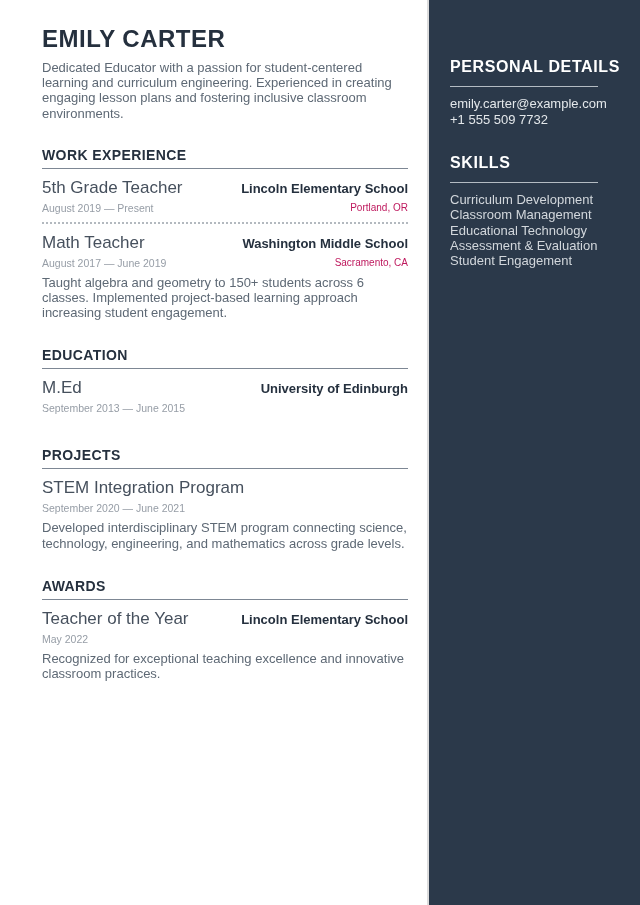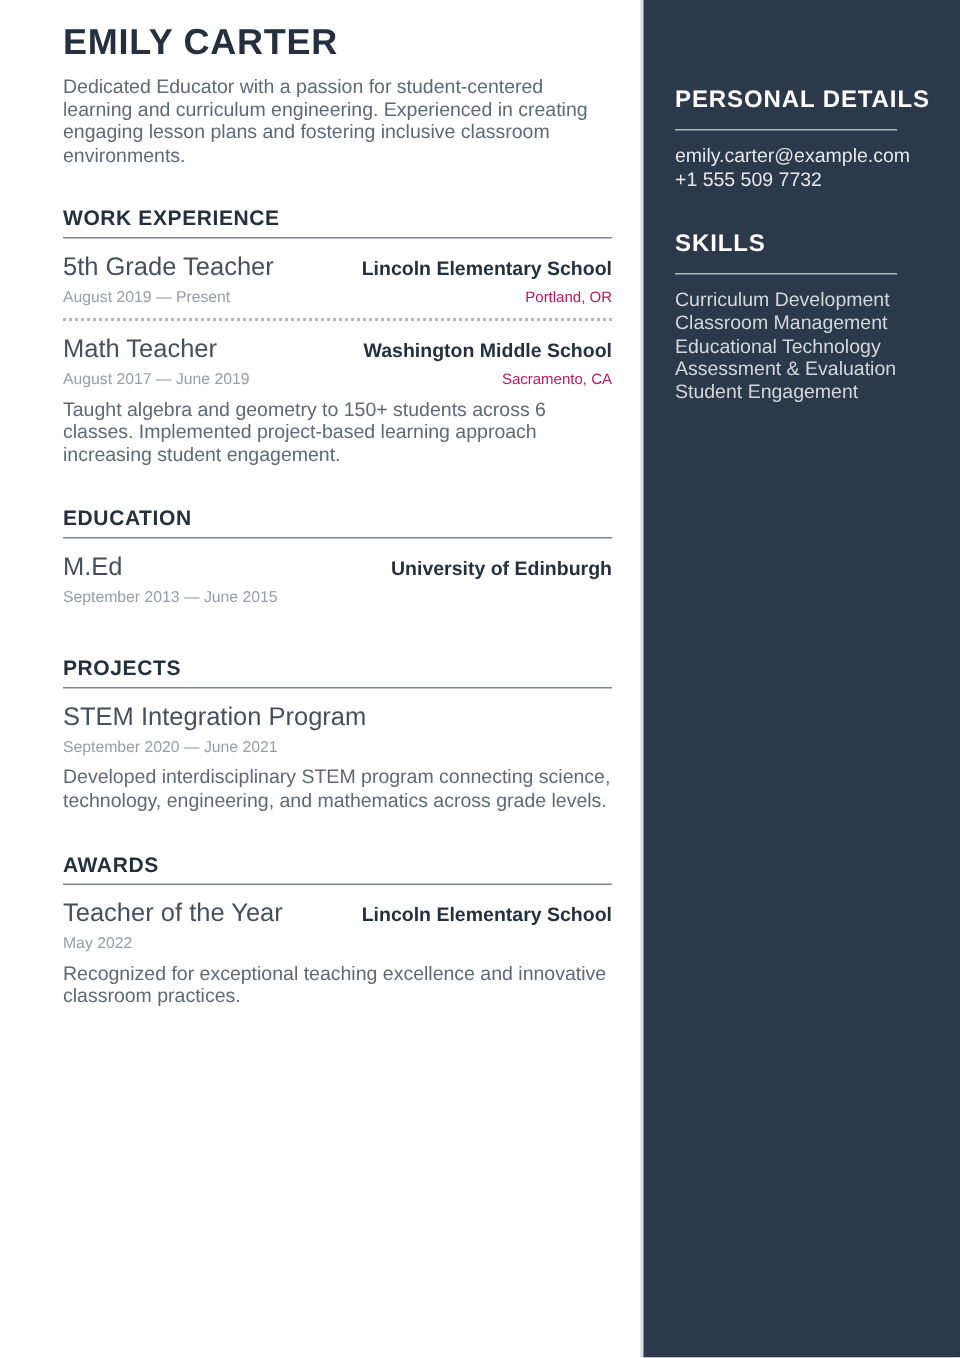--- a/index.html
+++ b/index.html
@@ -11,21 +11,21 @@
     background: #ffffff;
     font-family: "Liberation Sans", "DejaVu Sans", sans-serif;
     overflow: hidden;
   }
   
   .main {
     position: absolute;
     left: 0; top: 0;
     width: 429px;
     height: 905px;
-    padding: 15px 21px 0 42px;
+    padding: 25px 21px 0 42px;
   }
   .name {
     font-size: 24px;
     font-weight: 800;
     letter-spacing: 0.5px;
     color: #25303e;
     margin-bottom: 7px;
   }
   .summary {
     font-size: 13px;
@@ -45,21 +45,21 @@
   .entry-row1 {
     display: flex;
     justify-content: space-between;
     align-items: baseline;
   }
   .entry-title { font-size: 17px; color: #46505d; }
   .entry-org   { font-size: 13px; font-weight: bold; color: #25303e; text-align: right; }
   .entry-row2 {
     display: flex;
     justify-content: space-between;
-    align-items: flex-end;
+    align-items: center;
     margin-top: 4px;
   }
   .entry-dates { font-size: 10.5px; color: #969da6; }
   .entry-loc   { font-size: 10px; color: #be185d; text-align: right; }
   .entry-desc {
     margin-top: 6px;
     font-size: 13px;
     line-height: 1.17;
     color: #5e6975;
   }

